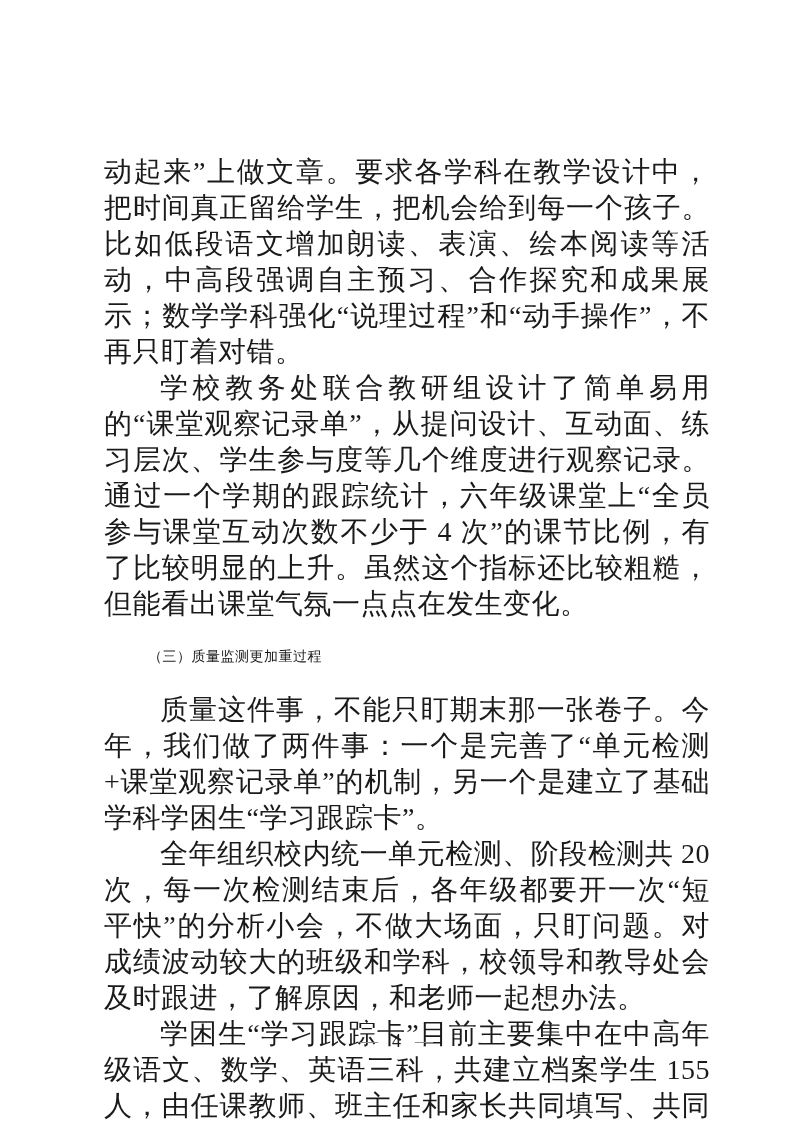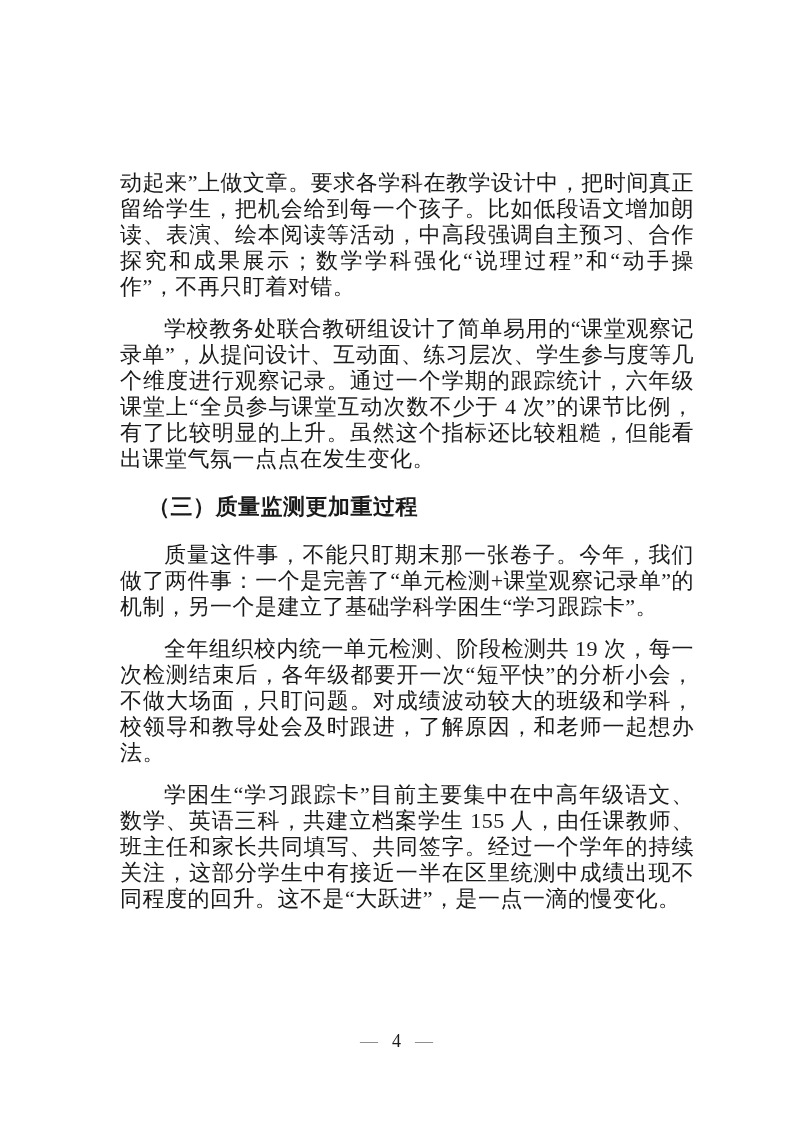--- a/index.html
+++ b/index.html
@@ -16,36 +16,36 @@
     color: #1a1a1a;
     overflow: hidden;
   }
   .content {
     position: absolute;
     left: 104px;
     top: 154px;
     width: 606px;
   }
   .para {
-    margin: 16px;
-    font-size: 22px;
-    line-height: 26px;
+    margin: 0;
+    font-size: 28px;
+    line-height: 36px;
     text-align: justify;
     text-justify: inter-character;
     text-align-last: left;
     letter-spacing: 0.5px;
   }
   .para.indent {
     text-indent: 2em;
   }
   .heading {
-    margin: 0;
-    font-size: 22px;
+    margin: 16px;
+    font-size: 14px;
     line-height: 38px;
-    font-weight: 700;
+    font-weight: 400;
     text-indent: 2em;
     letter-spacing: 0.5px;
   }
   .footer {
     position: absolute;
     left: 0;
     right: 0;
     top: 1028px;
     text-align: center;
     font-size: 18px;
@@ -62,20 +62,20 @@
 </style>
 </head>
 <body>
 
 <div class="page">
   <div class="content">
     <p class="para">动起来”上做文章。要求各学科在教学设计中，把时间真正留给学生，把机会给到每一个孩子。比如低段语文增加朗读、表演、绘本阅读等活动，中高段强调自主预习、合作探究和成果展示；数学学科强化“说理过程”和“动手操作”，不再只盯着对错。</p>
     <p class="para indent">学校教务处联合教研组设计了简单易用的“课堂观察记录单”，从提问设计、互动面、练习层次、学生参与度等几个维度进行观察记录。通过一个学期的跟踪统计，六年级课堂上“全员参与课堂互动次数不少于 4 次”的课节比例，有了比较明显的上升。虽然这个指标还比较粗糙，但能看出课堂气氛一点点在发生变化。</p>
     <h3 class="heading">（三）质量监测更加重过程</h3>
     <p class="para indent">质量这件事，不能只盯期末那一张卷子。今年，我们做了两件事：一个是完善了“单元检测+课堂观察记录单”的机制，另一个是建立了基础学科学困生“学习跟踪卡”。</p>
-    <p class="para indent">全年组织校内统一单元检测、阶段检测共 19 次，每一次检测结束后，各年级都要开一次“短平快”的分析小会，不做大场面，只盯问题。对成绩波动较大的班级和学科，校领导和教导处会及时跟进，了解原因，和老师一起想办法。</p>
+    <p class="para indent">全年组织校内统一单元检测、阶段检测共 20 次，每一次检测结束后，各年级都要开一次“短平快”的分析小会，不做大场面，只盯问题。对成绩波动较大的班级和学科，校领导和教导处会及时跟进，了解原因，和老师一起想办法。</p>
     <p class="para indent">学困生“学习跟踪卡”目前主要集中在中高年级语文、数学、英语三科，共建立档案学生 155 人，由任课教师、班主任和家长共同填写、共同签字。经过一个学年的持续关注，这部分学生中有接近一半在区里统测中成绩出现不同程度的回升。这不是“大跃进”，是一点一滴的慢变化。</p>
   </div>
 
   <div class="footer">
     <span class="dash">—</span><span class="page-num">4</span><span class="dash">—</span>
   </div>
 </div>
 
 </body></html>

